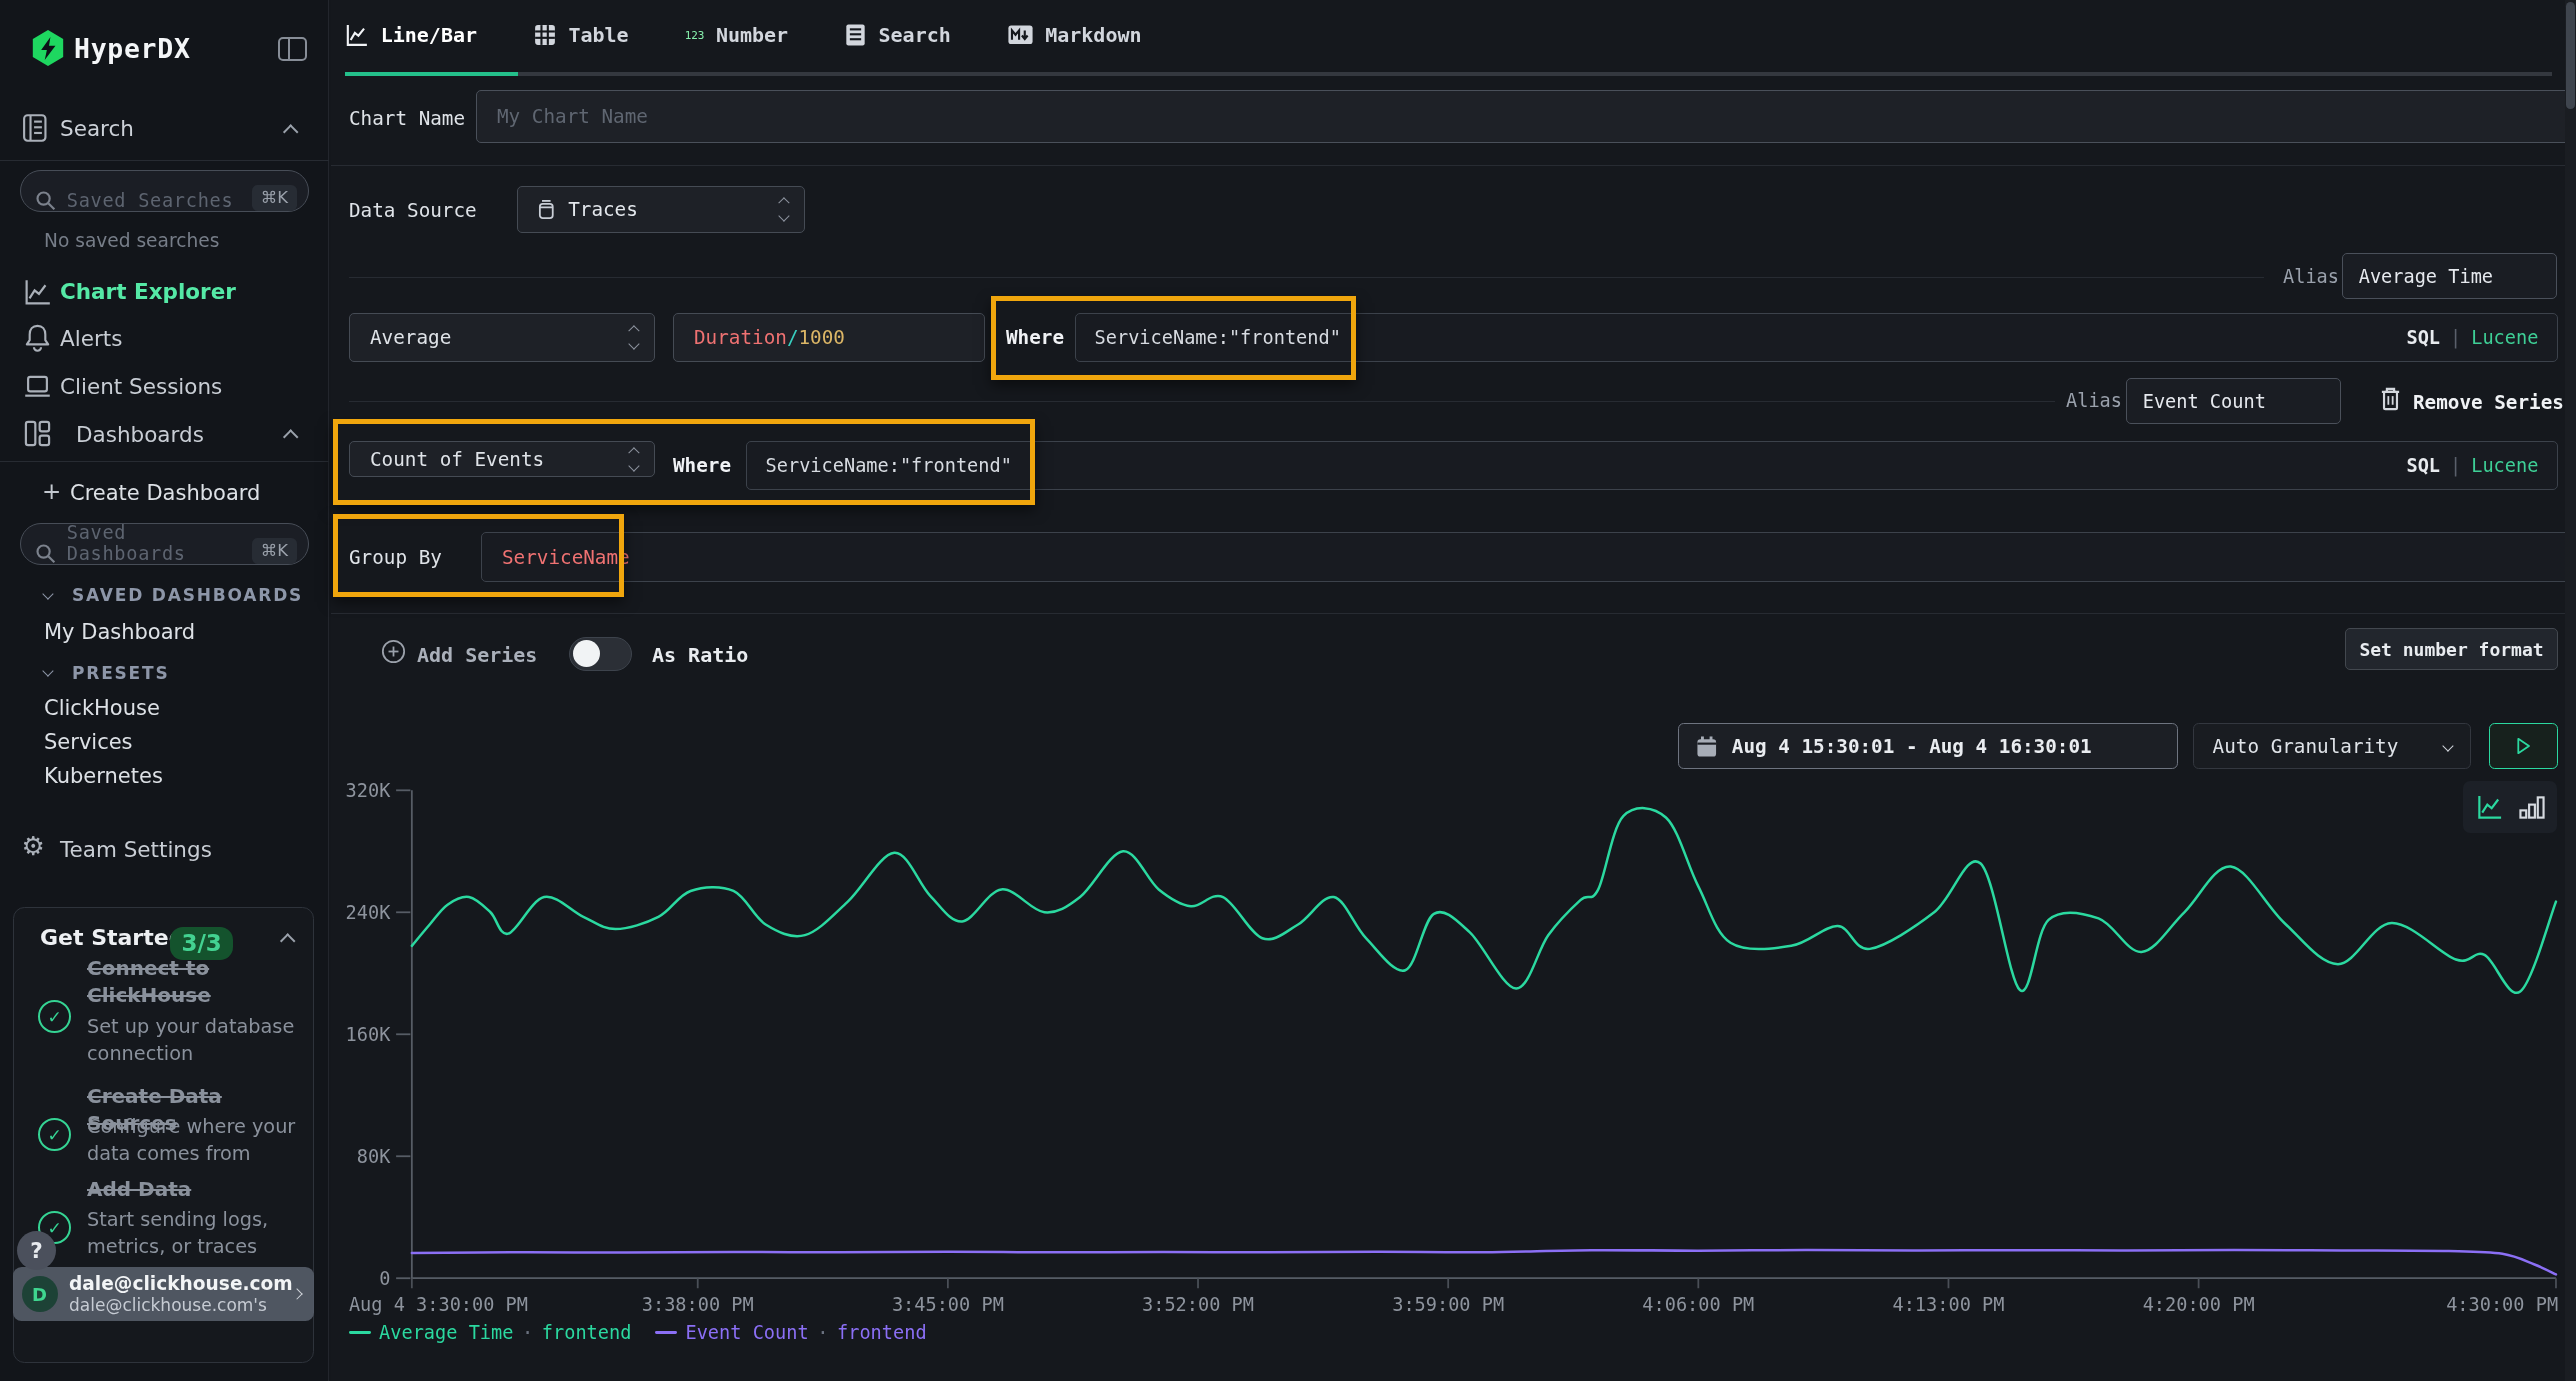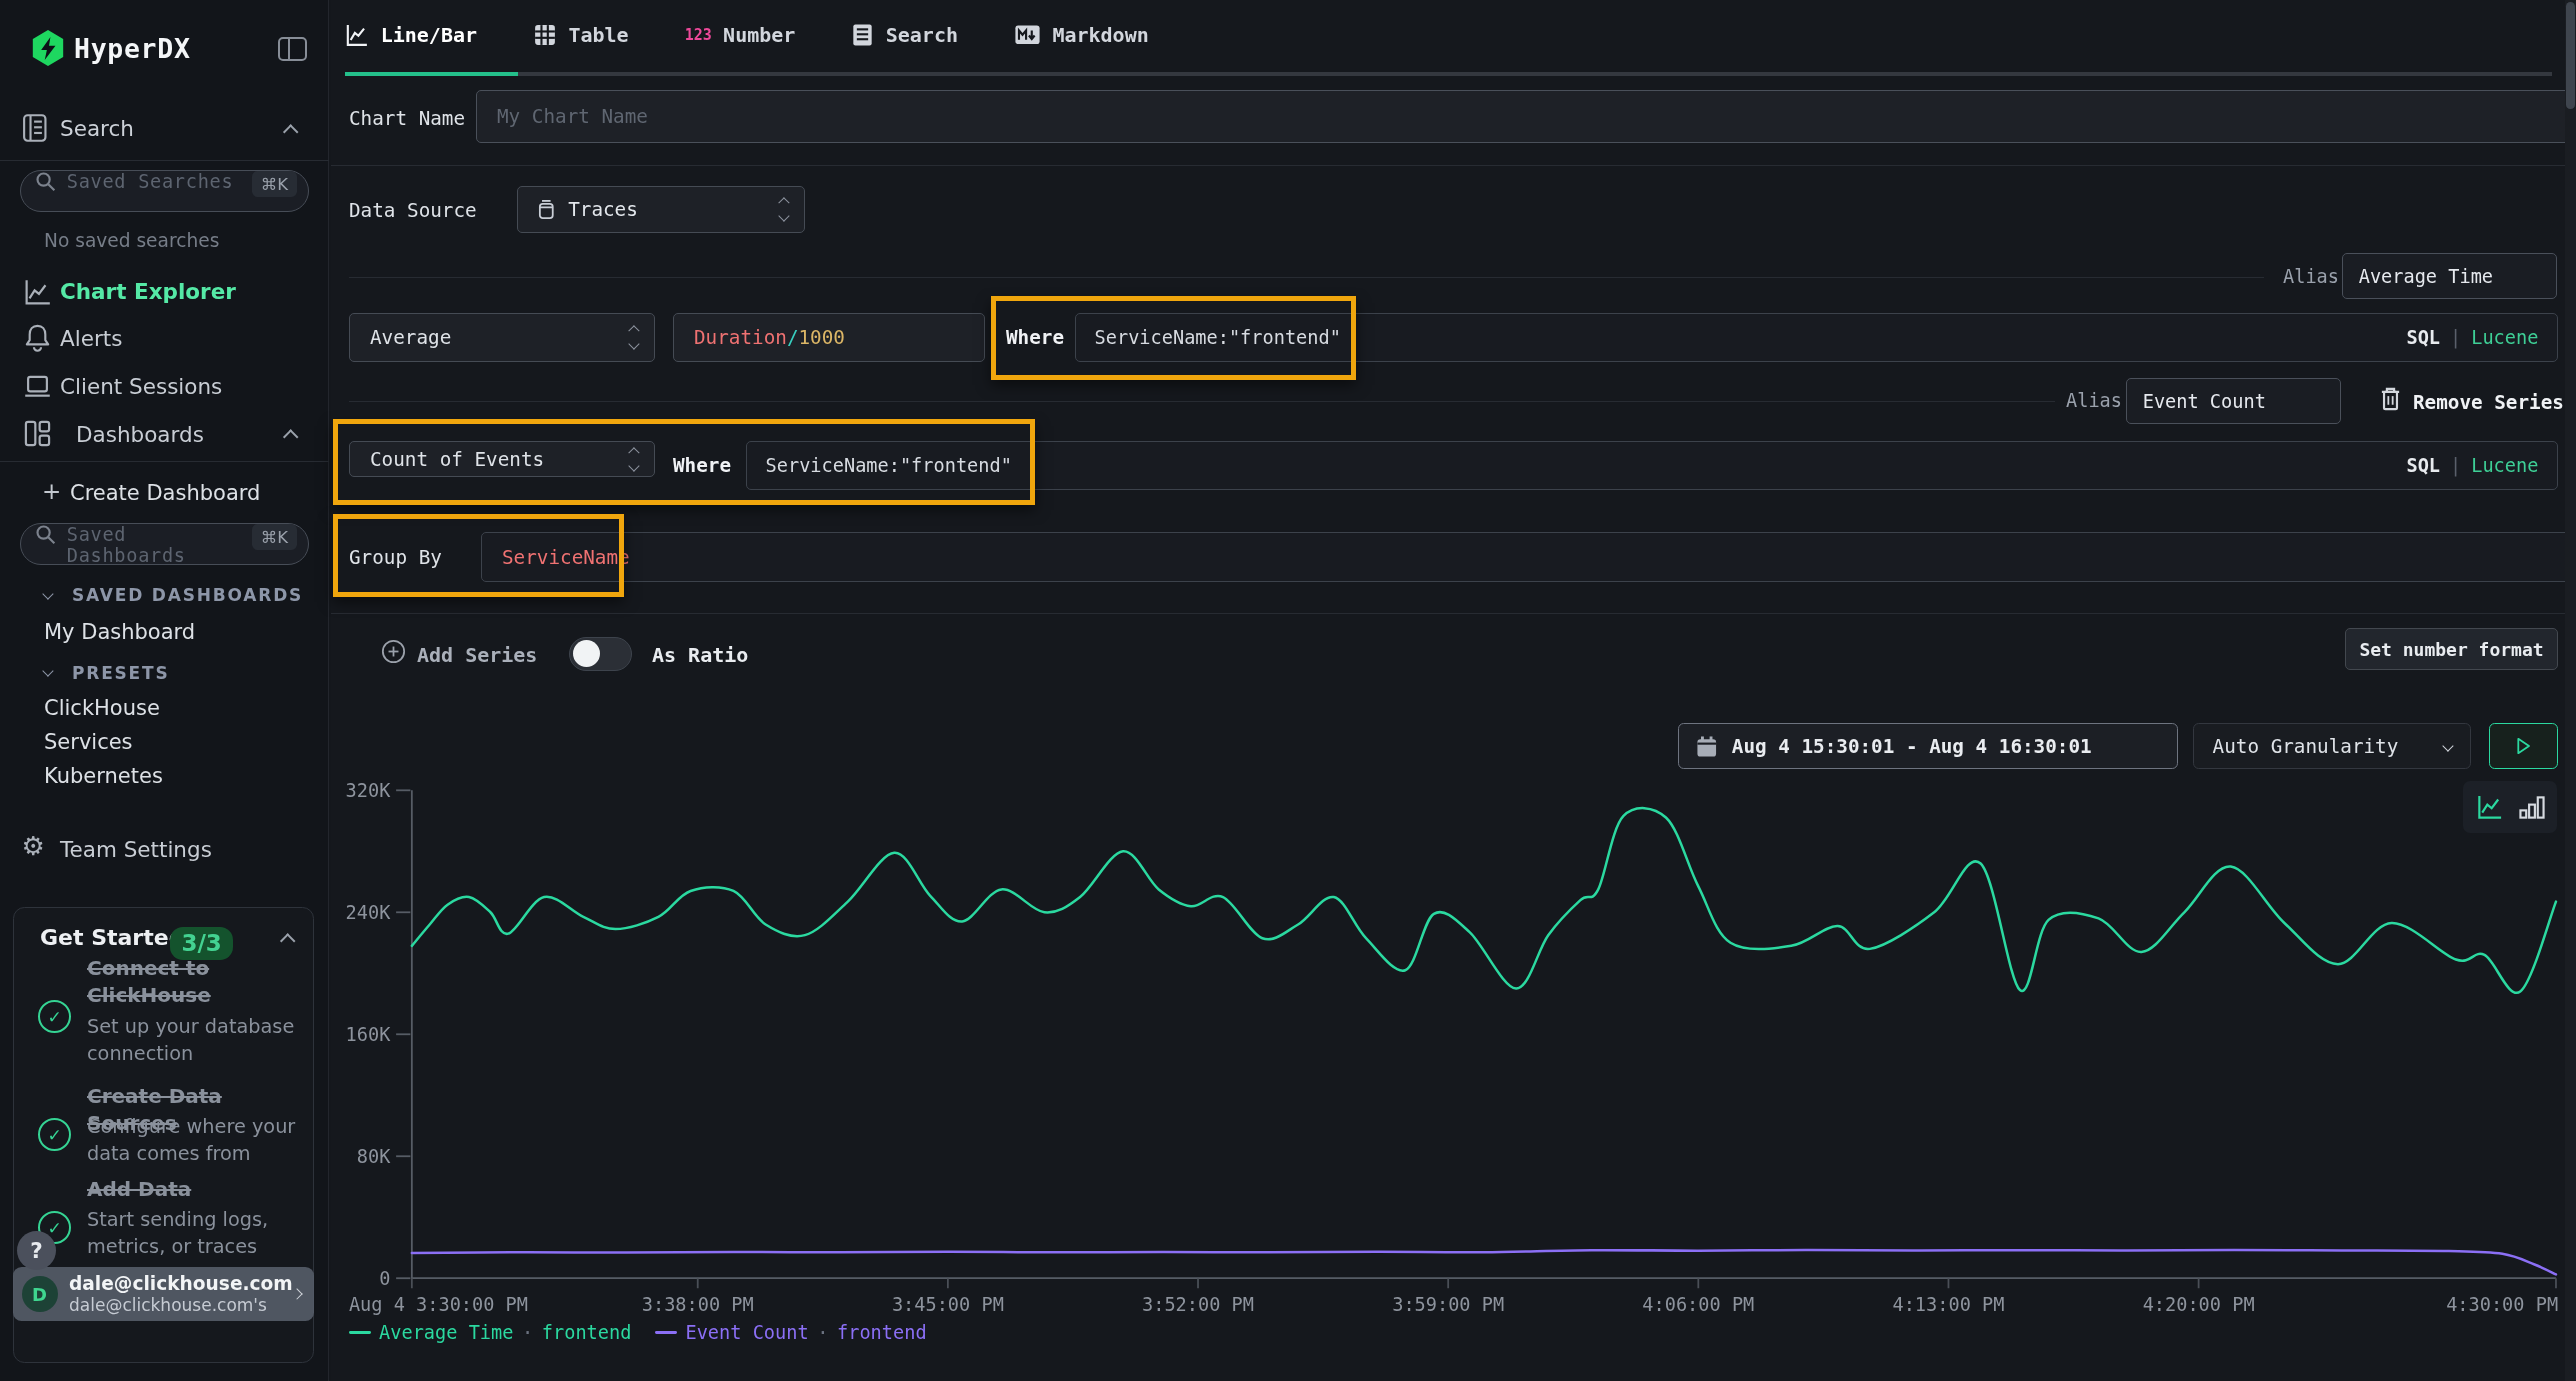--- a/index.html
+++ b/index.html
@@ -13,21 +13,21 @@
   .logo-text { font-family:"DejaVu Sans Mono","Liberation Mono",monospace; font-weight:bold; font-size:26.5px; color:#f4f6f8; letter-spacing:0.7px; }
   .hexagon { width:33px; height:36px; background:#1ed760; clip-path:polygon(50% 0,96% 25%,96% 75%,50% 100%,4% 75%,4% 25%); display:flex; align-items:center; justify-content:center; }
   .collapse-icon { width:29px; height:24px; border:2.1px solid #878d97; border-radius:5px; position:relative; }
   .collapse-icon::after { content:""; position:absolute; left:7.9px; top:0; bottom:0; width:2.1px; background:#878d97; }
   .side-label { font-size:21.5px; color:#ccd1d8; }
   .chev { display:inline-block; width:11.4px; height:11.4px; border-right:2.1px solid #9aa1ab; border-bottom:2.1px solid #9aa1ab; }
   .chev.up { transform:rotate(-135deg); }
   .chev.down { transform:rotate(45deg); }
   .chev.right { transform:rotate(-45deg); }
   .chev.sm { width:7.9px; height:7.9px; border-width:1.8px; }
-  .pill { position:absolute; left:20px; width:289px; height:42px; border:1.4px solid #474d57; border-radius:21px; background:#1b1e25; display:flex; align-items:flex-start; padding:0 11.4px 0 14.3px; }
+  .pill { position:absolute; left:20px; width:289px; height:42px; border:1.4px solid #474d57; border-radius:21px; background:#1b1e25; display:flex; align-items:flex-end; padding:0 11.4px 0 14.3px; }
   .pill .ph { font-family:"DejaVu Sans Mono","Liberation Mono",monospace; font-size:18.6px; color:#5d6470; flex:1; margin-left:10px; letter-spacing:0.7px; }
   .kbd { background:#272c34; color:#9aa1ab; font-size:16.5px; border-radius:5.7px; padding:3.6px 8.6px; }
   .navlabel { font-size:21.5px; color:#c8cdd4; }
   .sechead { font-size:17px; font-weight:600; color:#8d96a8; letter-spacing:1.8px; }
   .sideitem { font-size:21px; color:#dde1e6; }
   .muted { color:#767d88; }
 
   
   #getstarted { position:absolute; left:13px; top:907px; width:301px; height:456px; border:1.4px solid #2e333b; border-radius:11.4px; background:#15181d; }
   .gs-title { font-size:22px; font-weight:bold; color:#eef0f3; }
@@ -214,21 +214,21 @@
           <g stroke="#15181d" stroke-width="3">
             <line x1="3" y1="12" x2="31" y2="12"></line>
             <line x1="3" y1="21" x2="31" y2="21"></line>
             <line x1="12" y1="3" x2="12" y2="31"></line>
             <line x1="21" y1="3" x2="21" y2="31"></line>
           </g>
         </svg>
       <span class="tab-label">Table</span>
     </div>
     <div class="tab">
-      <span class="mono" style="font-size:15px; font-weight:bold; color:#ec4899;">123</span>
+      <span class="mono" style="font-size:11px; font-weight:normal; color:#86efac;">123</span>
       <span class="tab-label">Number</span>
     </div>
     <div class="tab">
       <svg width="23" height="24" viewBox="0 0 32 34">
           <rect x="3" y="2" width="26" height="30" rx="3" fill="#d2d6dd"></rect>
           <g stroke="#15181d" stroke-width="3">
             <line x1="8" y1="9" x2="24" y2="9"></line>
             <line x1="8" y1="16" x2="24" y2="16"></line>
             <line x1="8" y1="23" x2="24" y2="23"></line>
           </g>

